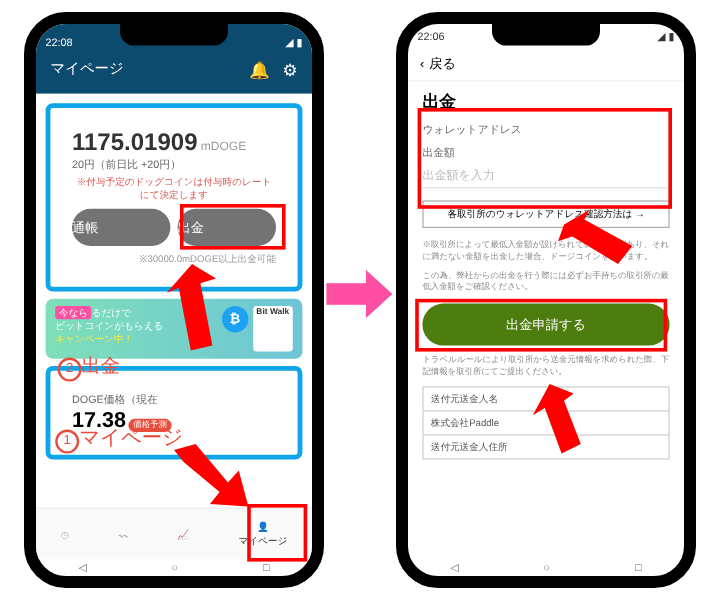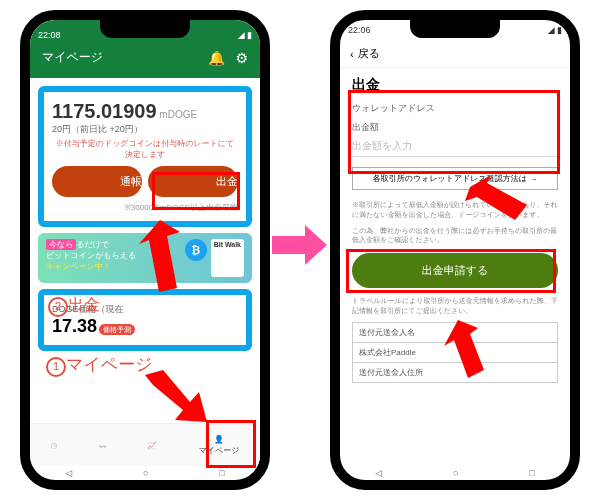--- a/index.html
+++ b/index.html
@@ -1,32 +1,32 @@
 <!DOCTYPE html>
 <html><head>
 <meta charset="utf-8">
 <style>
 body{margin:0;background:#fff;font-family:sans-serif;display:flex;align-items:center;justify-content:center;width:600px;height:500px;position:relative}
 .phone{width:230px;height:460px;border:10px solid #000;border-radius:35px;position:relative;overflow:hidden;background:#fff}
 .notch{position:absolute;top:0;left:50%;transform:translateX(-50%);width:90px;height:18px;background:#000;border-radius:0 0 12px 12px;z-index:10}
 .status{height:20px;font-size:9px;padding:0 8px;display:flex;justify-content:space-between;align-items:center;color:#333}
 .status.red{color:#fff}
-.hdr-red{background:#15803d;color:#fff;padding:5px 0 8px}
+.hdr-red{background:#0c4a6e;color:#fff;padding:5px 0 8px}
 .topbar{display:flex;justify-content:space-between;align-items:center;padding:4px 12px;font-size:12px}
 .icons{display:flex;gap:10px}
 .icon{font-size:14px}
 .content{padding:8px;font-size:10px}
-.card{border:6px solid #0ea5e9;border-radius:6px;padding:8px;margin-bottom:6px;background:#fff;position:relative}
+.card{border:4px solid #0ea5e9;border-radius:6px;padding:18px;margin-bottom:6px;background:#fff;position:relative}
 .balance{font-size:20px;font-weight:bold;color:#333}
 .unit{font-size:10px;color:#999;font-weight:normal}
 .sub{font-size:9px;color:#666}
 .row{display:flex;justify-content:space-between;font-size:8px;color:#999;margin-top:4px}
 .warn{color:#d9534f;font-size:8px;text-align:center;margin:2px 0}
 .btns{display:flex;gap:6px;margin-top:6px}
-.pill{flex:1;background:#c2410c;color:#fff;text-align:right;padding:8px 0;border-radius:20px;font-size:11px}
+.pill{flex:1;background:#737373;color:#fff;text-align:left;padding:8px 0;border-radius:20px;font-size:11px}
 .banner{background:linear-gradient(90deg,#7edfb8,#6ec5d6);border-radius:6px;padding:6px 8px;display:flex;gap:4px;margin-bottom:6px;font-size:8px;color:#fff;position:relative;min-height:38px}
 .bitcoin{width:22px;height:22px;background:#1da1f2;border-radius:50%;color:#fff;display:flex;align-items:center;justify-content:center;font-weight:bold;font-size:11px}
 .bitwalk{background:#fff;color:#333;font-size:7px;padding:2px 3px;border-radius:3px;font-weight:bold}
 .price{font-size:18px;font-weight:bold}
 .badge{background:#e74c3c;color:#fff;font-size:7px;padding:2px 4px;border-radius:8px;margin-left:2px}
 .navbar{position:absolute;bottom:14px;left:0;right:0;height:42px;background:#fafafa;border-top:1px solid #eee;display:flex;justify-content:space-around;align-items:center;font-size:8px;color:#bbb}
 .nav-item{display:flex;flex-direction:column;align-items:center;gap:1px}
 .nav-item.active{color:#333}
 .sysbar{position:absolute;bottom:0;left:0;right:0;height:14px;display:flex;justify-content:space-around;align-items:center;font-size:9px;color:#666}
 .hdr2{padding:6px 10px;font-size:11px;display:flex;align-items:center;gap:4px;border-bottom:1px solid #eee}

